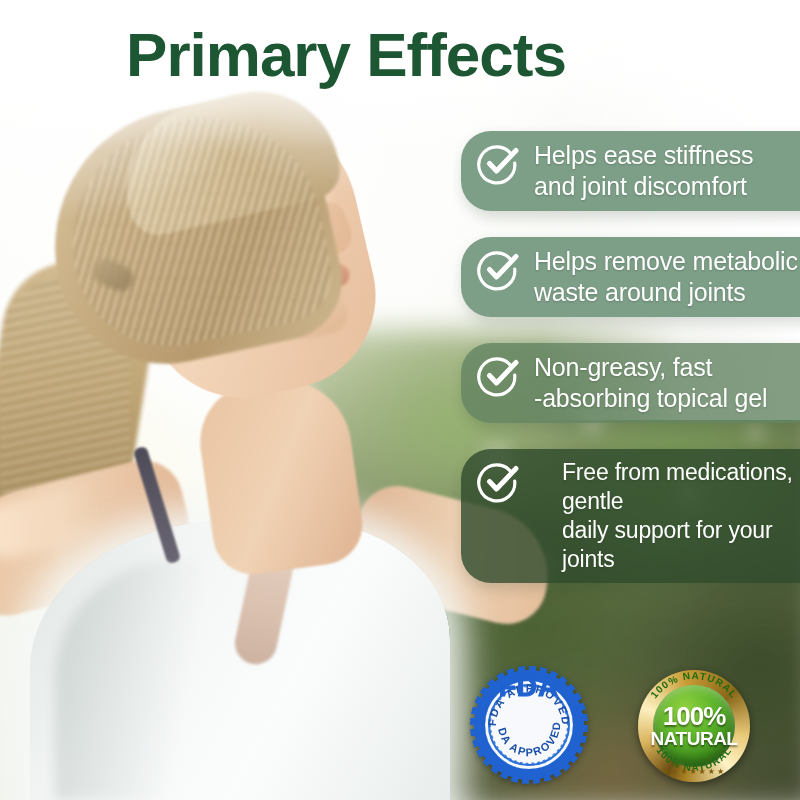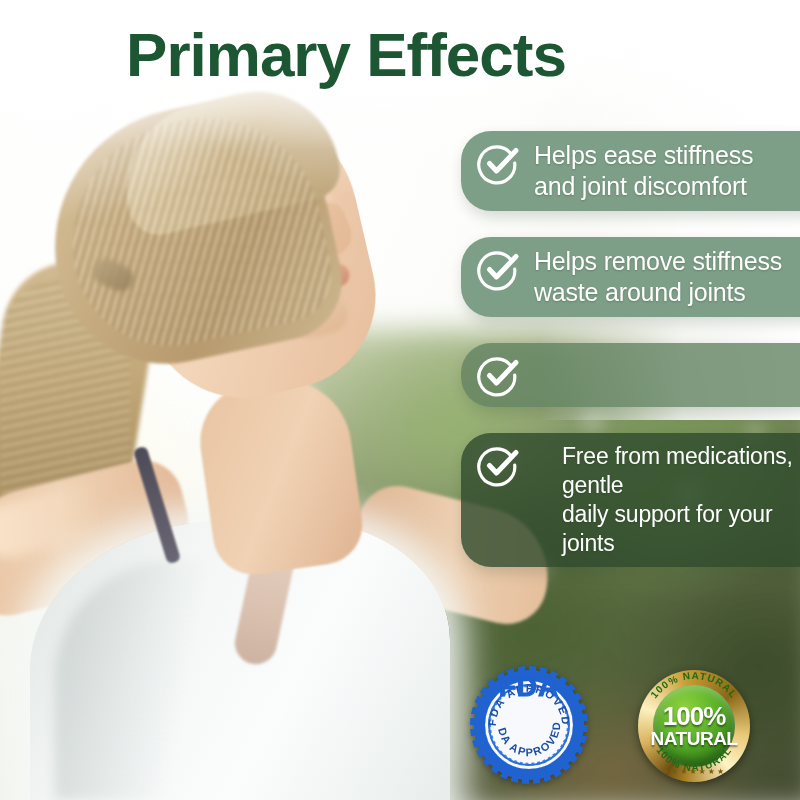--- a/index.html
+++ b/index.html
@@ -529,32 +529,34 @@
 and joint discomfort</span>
     </div>
 
     <div class="card solid">
       <span class="check-icon">
         <svg viewBox="0 0 46 46">
           <path d="M35.5 14.5a18 18 0 1 0 3.2 8.5" fill="none" stroke="#ffffff" stroke-width="3.2" stroke-linecap="round"></path>
           <path d="M13.5 23.5 L20.5 31 L40 10.5" fill="none" stroke="#ffffff" stroke-width="5" stroke-linecap="round" stroke-linejoin="round"></path>
         </svg>
       </span>
-      <span class="card-text">Helps remove stiffness
+      <span class="card-text">Helps remove metabolic
 waste around joints</span>
     </div>
 
 
     <div class="card sheer">
       <span class="check-icon">
         <svg viewBox="0 0 46 46">
           <path d="M35.5 14.5a18 18 0 1 0 3.2 8.5" fill="none" stroke="#ffffff" stroke-width="3.2" stroke-linecap="round"></path>
           <path d="M13.5 23.5 L20.5 31 L40 10.5" fill="none" stroke="#ffffff" stroke-width="5" stroke-linecap="round" stroke-linejoin="round"></path>
         </svg>
       </span>
+      <span class="card-text">Non-greasy, fast
+-absorbing topical gel</span>
     </div>
 
     <div class="card dark">
       <span class="check-icon">
         <svg viewBox="0 0 46 46">
           <path d="M35.5 14.5a18 18 0 1 0 3.2 8.5" fill="none" stroke="#ffffff" stroke-width="3.2" stroke-linecap="round"></path>
           <path d="M13.5 23.5 L20.5 31 L40 10.5" fill="none" stroke="#ffffff" stroke-width="5" stroke-linecap="round" stroke-linejoin="round"></path>
         </svg>
       </span>
       <span class="card-text small">Free from medications, gentle

